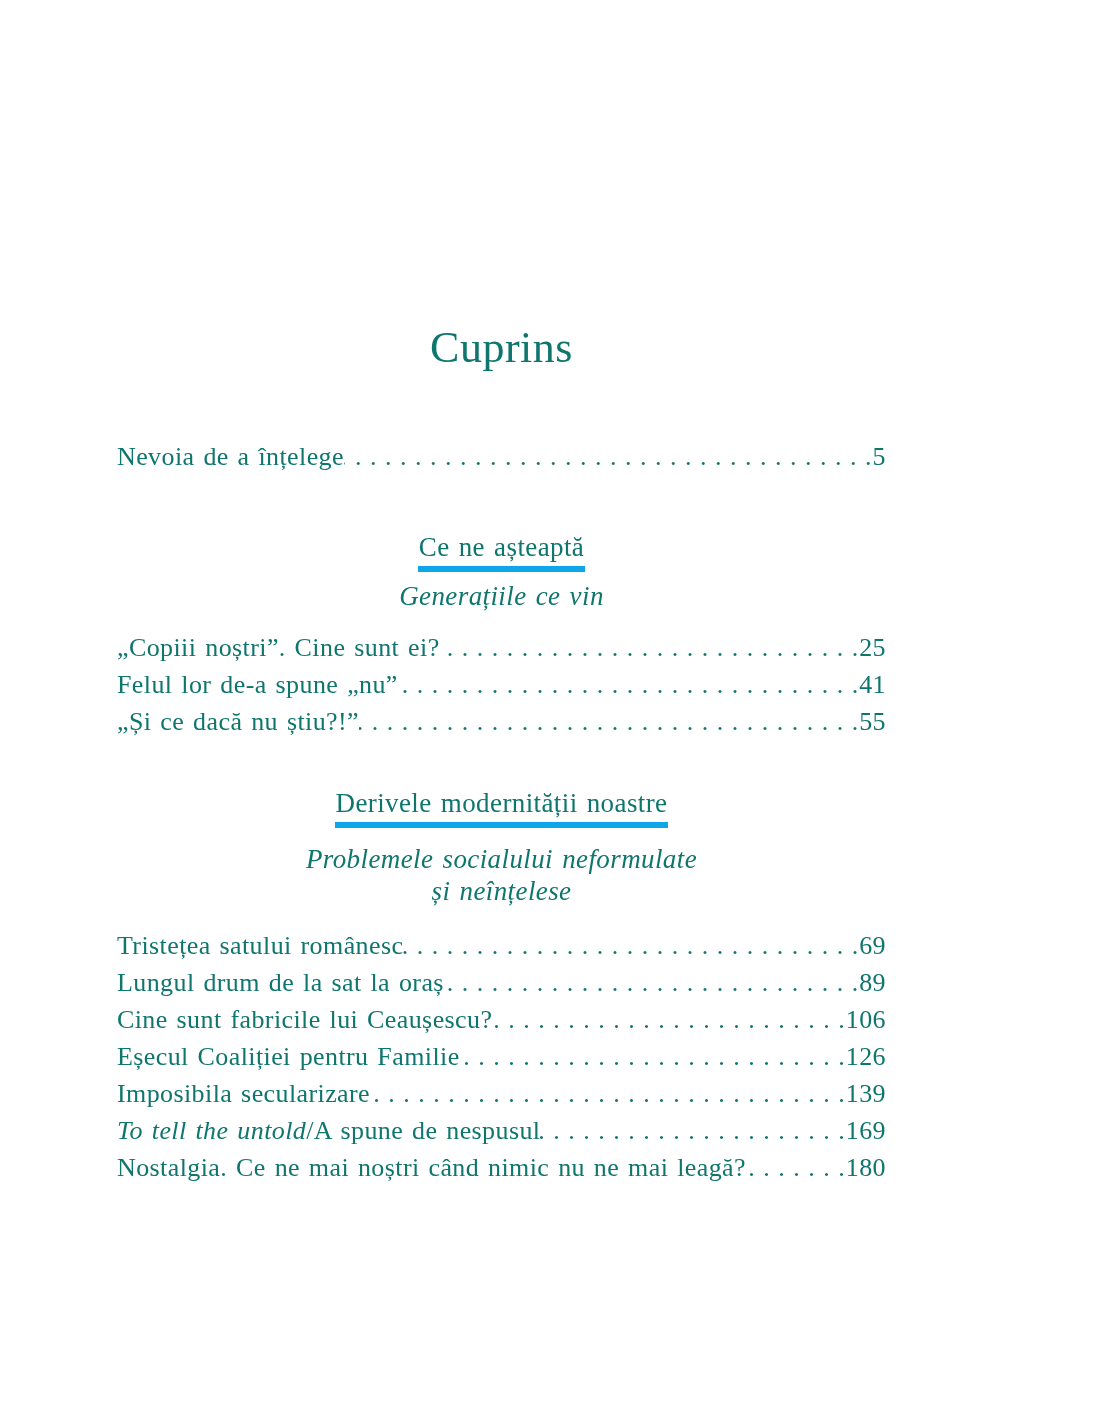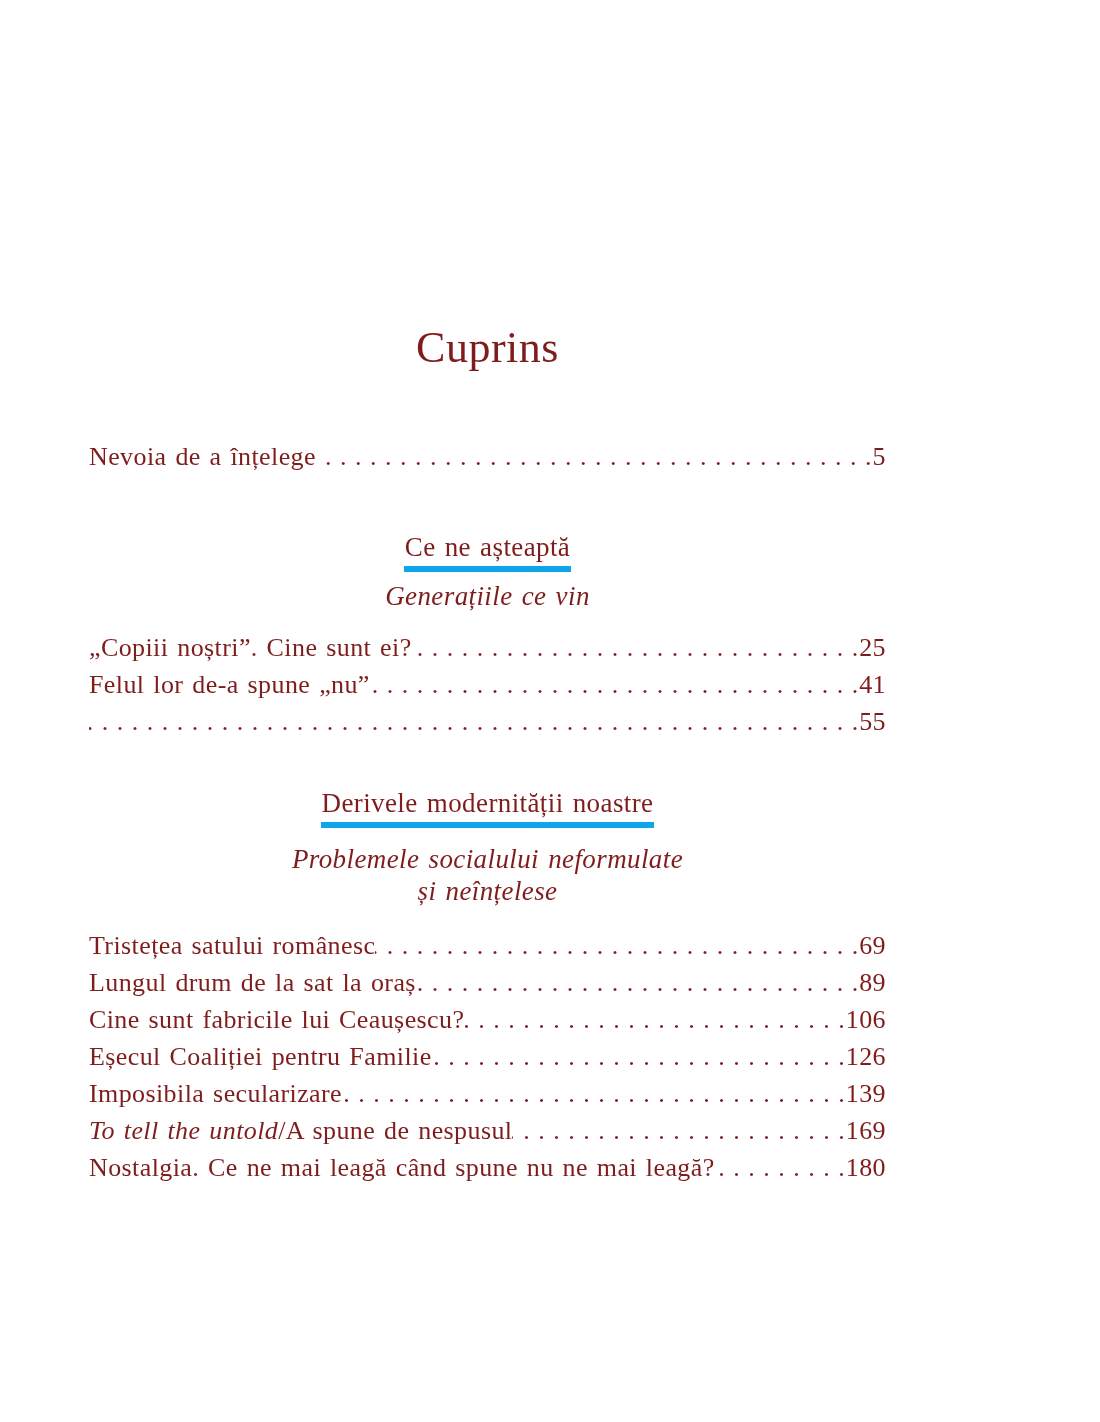--- a/index.html
+++ b/index.html
@@ -5,24 +5,24 @@
   html, body {
     margin: 0;
     padding: 0;
     background: #ffffff;
   }
   .page {
     position: relative;
     width: 1100px;
     height: 1422px;
     background: #ffffff;
-    color: #7f1d1d;
+    color: #0f766e;
     font-family: "Liberation Serif", "DejaVu Serif", serif;
     box-sizing: border-box;
-    padding: 0 214px 0 89px;
+    padding: 0 214px 0 117px;
     overflow: hidden;
   }
   .page-title {
     margin: 325px 0 0 0;
     font-size: 44px;
     line-height: 46px;
     font-weight: normal;
     text-align: center;
     letter-spacing: 0.5px;
   }
@@ -113,20 +113,21 @@
       <span class="toc-title">„Copiii noștri”. Cine sunt ei?</span>
       <span class="toc-leader"></span>
       <span class="toc-page">25</span>
     </div>
     <div class="toc-row">
       <span class="toc-title">Felul lor de-a spune „nu”</span>
       <span class="toc-leader"></span>
       <span class="toc-page">41</span>
     </div>
     <div class="toc-row">
+      <span class="toc-title">„Și ce dacă nu știu?!”</span>
       <span class="toc-leader"></span>
       <span class="toc-page">55</span>
     </div>
   </div>
 
   <div class="section-heading s2-heading">
     <span class="underlined">Derivele modernității noastre</span>
   </div>
   <div class="section-subheading s2-subheading">Problemele socialului neformulate
 și neînțelese</div>
@@ -156,19 +157,19 @@
       <span class="toc-title">Imposibila secularizare</span>
       <span class="toc-leader"></span>
       <span class="toc-page">139</span>
     </div>
     <div class="toc-row">
       <span class="toc-title"><span class="it">To tell the untold</span><span>/A spune de nespusul</span></span>
       <span class="toc-leader"></span>
       <span class="toc-page">169</span>
     </div>
     <div class="toc-row">
-      <span class="toc-title">Nostalgia. Ce ne mai leagă când spune nu ne mai leagă?</span>
+      <span class="toc-title">Nostalgia. Ce ne mai noștri când nimic nu ne mai leagă?</span>
       <span class="toc-leader"></span>
       <span class="toc-page">180</span>
     </div>
   </div>
 
 </div>
 
 </body></html>

